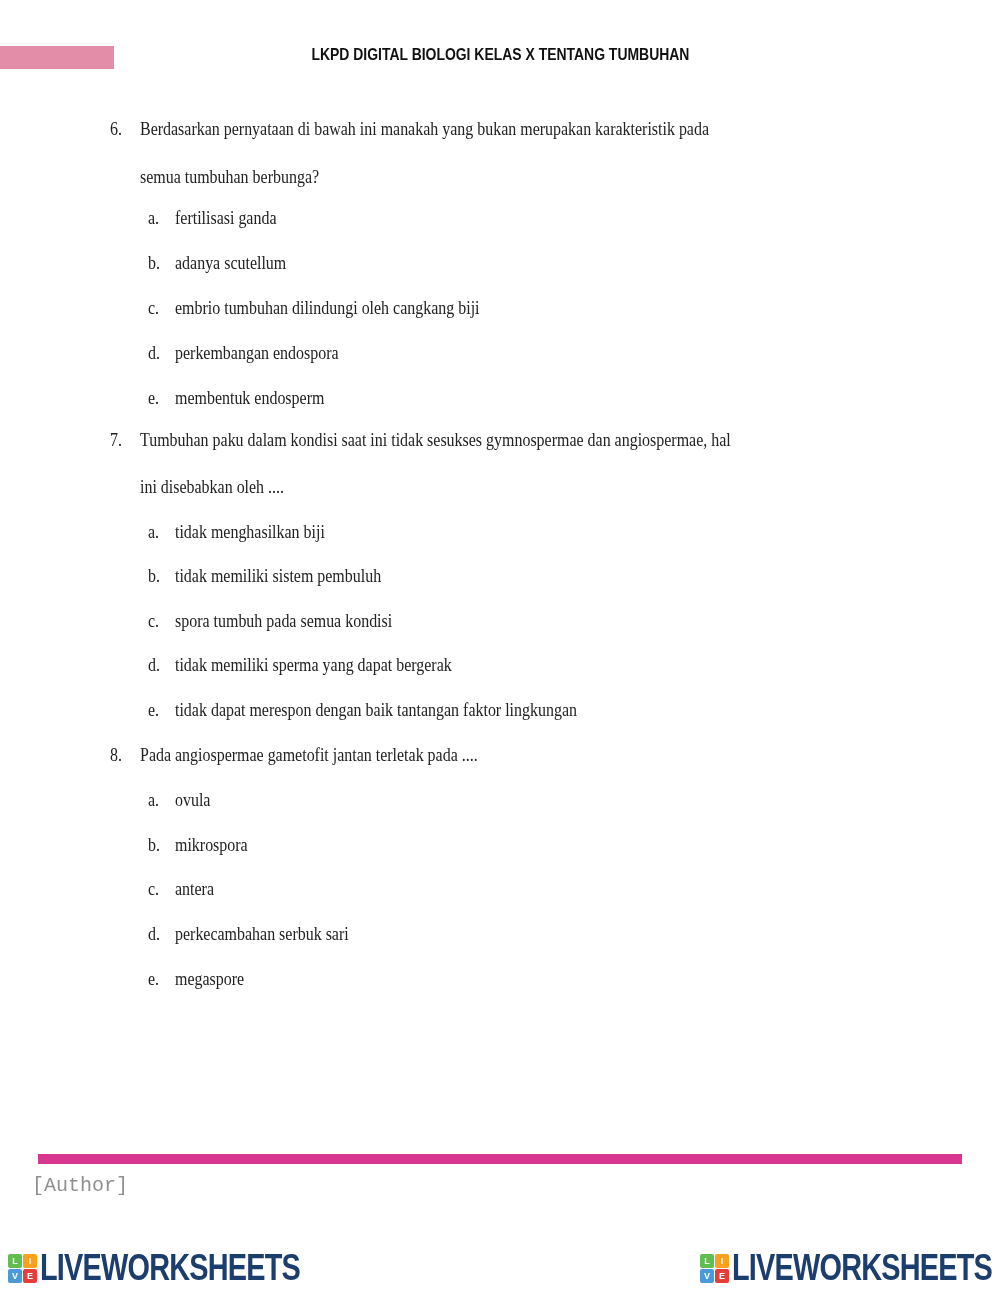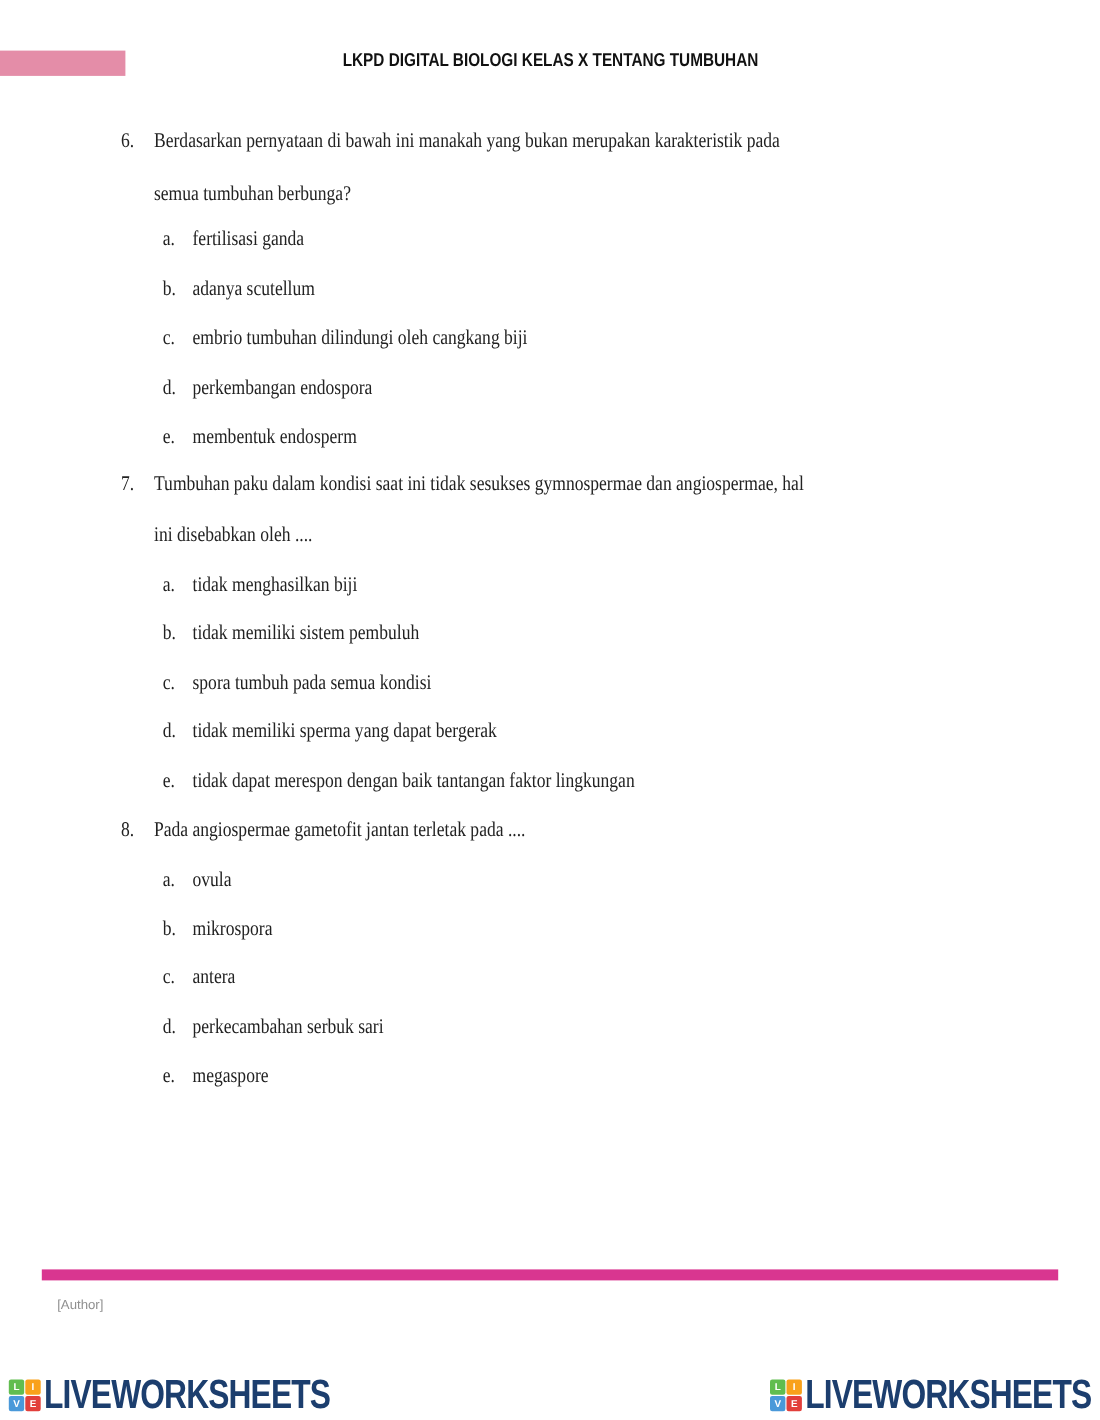--- a/index.html
+++ b/index.html
@@ -43,23 +43,23 @@
   .q-cont{padding-left:140px;}
   .o-row{padding-left:148px;}
   .num{width:30px;}
   .letter{width:27px;}
   
   .divider{
     position:absolute;left:38px;top:1154px;width:924px;height:10px;
     background:#d93690;
   }
   .author{
-    position:absolute;left:52px;top:1176px;
-    font-family:Liberation Sans, sans-serif;
-    font-size:12px;line-height:20px;color:#8f8f8f;
+    position:absolute;left:32px;top:1176px;
+    font-family:Liberation Mono, monospace;
+    font-size:20px;line-height:20px;color:#8f8f8f;
   }
   
   .logo{
     position:absolute;top:1252px;height:32px;
     display:flex;align-items:center;
     cursor:pointer;
   }
   .logo-left{left:8px;}
   .logo-right{left:700px;}
   .logo-grid{

